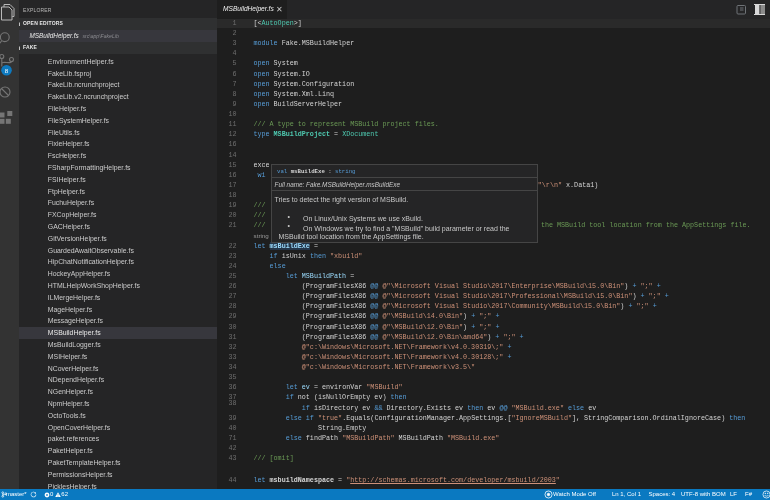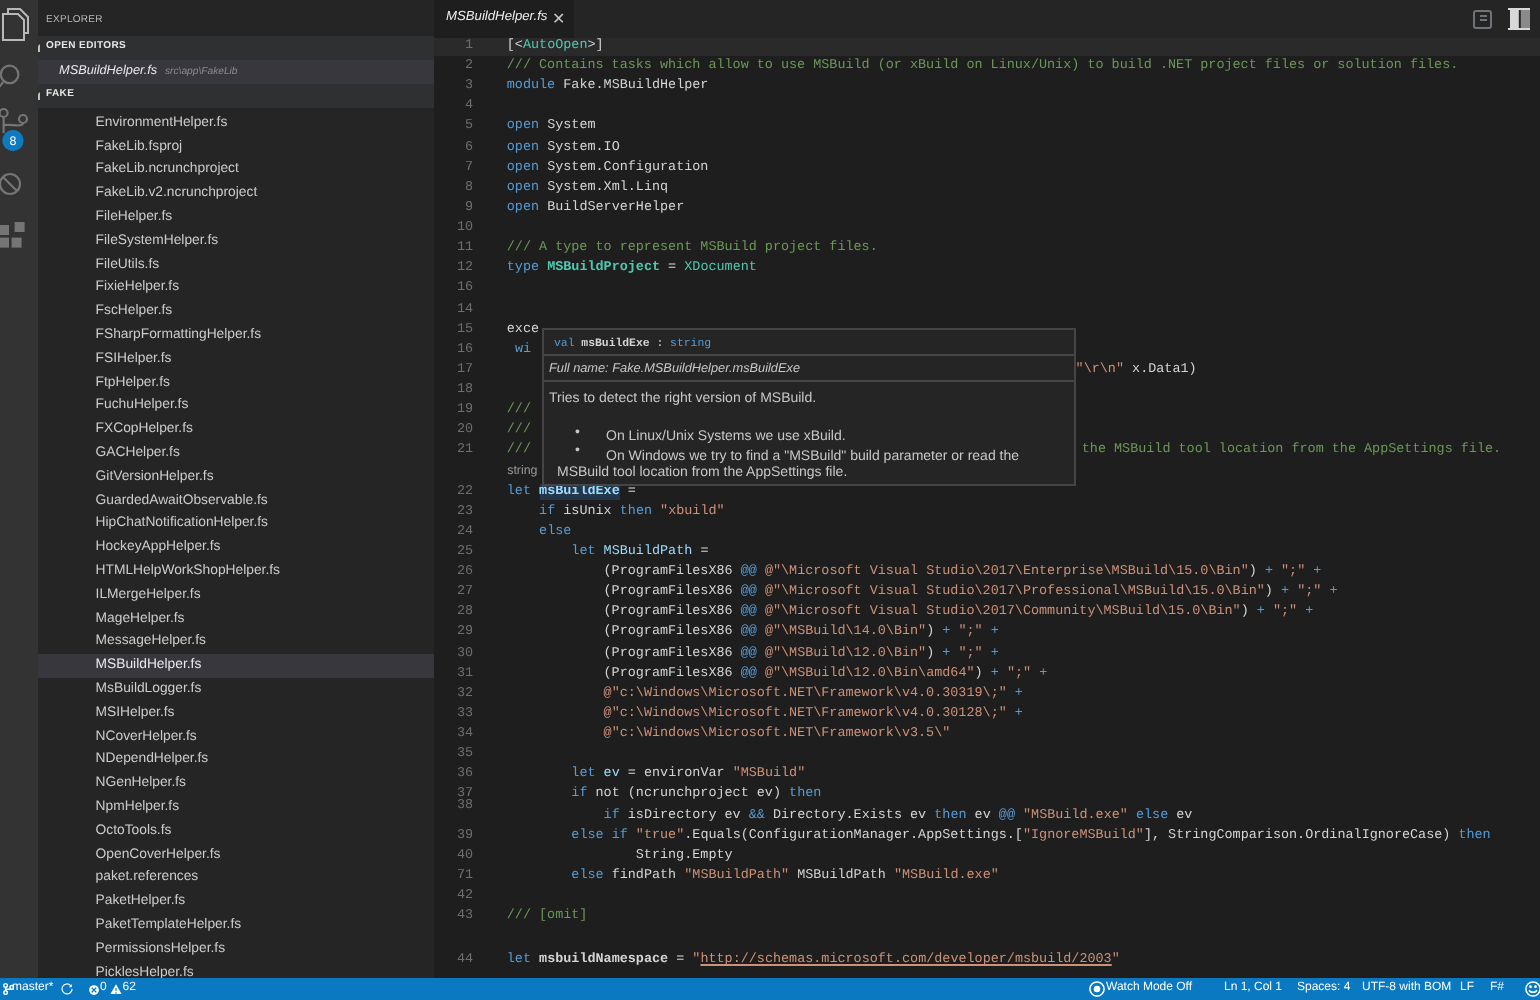--- a/index.html
+++ b/index.html
@@ -191,21 +191,20 @@
 <div class="ln" style="top:382.32px">36</div>
 <div class="ln" style="top:392.44px">37</div>
 <div class="ln" style="top:398px">38</div>
 <div class="ln" style="top:412.68px">39</div>
 <div class="ln" style="top:422.8px">40</div>
 <div class="ln" style="top:432.92px">71</div>
 <div class="ln" style="top:443.04px">42</div>
 <div class="ln" style="top:453.16px">43</div>
 <div class="ln" style="top:475.4px">44</div>
 <div class="cl" style="top:18.0px"><span class="d">[&lt;</span><span class="t">AutoOpen</span><span class="d">&gt;]</span></div>
-<div class="cl" style="top:28.12px"><span class="c">/// Contains tasks which allow to use MSBuild (or xBuild on Linux/Unix) to build .NET project files or solution files.</span></div>
 <div class="cl" style="top:38.24px"><span class="k">module</span><span class="d"> Fake.MSBuildHelper</span></div>
 <div class="cl" style="top:58.48px"><span class="k">open</span><span class="d"> System</span></div>
 <div class="cl" style="top:68.6px"><span class="k">open</span><span class="d"> System.IO</span></div>
 <div class="cl" style="top:78.72px"><span class="k">open</span><span class="d"> System.Configuration</span></div>
 <div class="cl" style="top:88.84px"><span class="k">open</span><span class="d"> System.Xml.Linq</span></div>
 <div class="cl" style="top:98.96px"><span class="k">open</span><span class="d"> BuildServerHelper</span></div>
 <div class="cl" style="top:119.2px"><span class="c">/// A type to represent MSBuild project files.</span></div>
 <div class="cl" style="top:129.32px"><span class="k">type</span><span class="t b"> MSBuildProject</span><span class="d"> = </span><span class="t">XDocument</span></div>
 <div class="cl" style="top:159.68px"><span class="d">exce</span></div>
 <div class="cl" style="top:169.8px"><span class="d"> </span><span class="k">wi</span></div>
@@ -219,21 +218,21 @@
 <div class="cl" style="top:281.12px"><span class="d">            (ProgramFilesX86 </span><span class="g">@@</span><span class="s"> @"\Microsoft Visual Studio\2017\Enterprise\MSBuild\15.0\Bin"</span><span class="d">) </span><span class="g">+</span><span class="s"> ";"</span><span class="g"> +</span></div>
 <div class="cl" style="top:291.24px"><span class="d">            (ProgramFilesX86 </span><span class="g">@@</span><span class="s"> @"\Microsoft Visual Studio\2017\Professional\MSBuild\15.0\Bin"</span><span class="d">) </span><span class="g">+</span><span class="s"> ";"</span><span class="g"> +</span></div>
 <div class="cl" style="top:301.36px"><span class="d">            (ProgramFilesX86 </span><span class="g">@@</span><span class="s"> @"\Microsoft Visual Studio\2017\Community\MSBuild\15.0\Bin"</span><span class="d">) </span><span class="g">+</span><span class="s"> ";"</span><span class="g"> +</span></div>
 <div class="cl" style="top:311.48px"><span class="d">            (ProgramFilesX86 </span><span class="g">@@</span><span class="s"> @"\MSBuild\14.0\Bin"</span><span class="d">) </span><span class="g">+</span><span class="s"> ";"</span><span class="g"> +</span></div>
 <div class="cl" style="top:321.6px"><span class="d">            (ProgramFilesX86 </span><span class="g">@@</span><span class="s"> @"\MSBuild\12.0\Bin"</span><span class="d">) </span><span class="g">+</span><span class="s"> ";"</span><span class="g"> +</span></div>
 <div class="cl" style="top:331.72px"><span class="d">            (ProgramFilesX86 </span><span class="g">@@</span><span class="s"> @"\MSBuild\12.0\Bin\amd64"</span><span class="d">) </span><span class="g">+</span><span class="s"> ";"</span><span class="g"> +</span></div>
 <div class="cl" style="top:341.84px"><span class="d">            </span><span class="s">@"c:\Windows\Microsoft.NET\Framework\v4.0.30319\;"</span><span class="g"> +</span></div>
 <div class="cl" style="top:351.96px"><span class="d">            </span><span class="s">@"c:\Windows\Microsoft.NET\Framework\v4.0.30128\;"</span><span class="g"> +</span></div>
 <div class="cl" style="top:362.08px"><span class="d">            </span><span class="s">@"c:\Windows\Microsoft.NET\Framework\v3.5\"</span></div>
 <div class="cl" style="top:382.32px"><span class="d">        </span><span class="k">let</span><span class="v"> ev</span><span class="d"> = environVar </span><span class="s">"MSBuild"</span></div>
-<div class="cl" style="top:392.44px"><span class="d">        </span><span class="k">if</span><span class="d"> not (ncrunchproject ev) </span><span class="k">then</span></div>
+<div class="cl" style="top:392.44px"><span class="d">        </span><span class="k">if</span><span class="d"> not (isNullOrEmpty ev) </span><span class="k">then</span></div>
 <div class="cl" style="top:412.68px"><span class="d">        </span><span class="k">else if</span><span class="s"> "true"</span><span class="d">.Equals(ConfigurationManager.AppSettings.[</span><span class="s">"IgnoreMSBuild"</span><span class="d">], StringComparison.OrdinalIgnoreCase) </span><span class="k">then</span></div>
 <div class="cl" style="top:402.56px"><span class="d">            </span><span class="k">if</span><span class="d"> isDirectory ev </span><span class="k">&amp;&amp;</span><span class="d"> Directory.Exists ev </span><span class="k">then</span><span class="d"> ev </span><span class="g">@@</span><span class="s"> "MSBuild.exe"</span><span class="k"> else</span><span class="d"> ev</span></div>
 <div class="cl" style="top:422.8px"><span class="d">                String.Empty</span></div>
 <div class="cl" style="top:432.92px"><span class="d">        </span><span class="k">else</span><span class="d"> findPath </span><span class="s">"MSBuildPath"</span><span class="d"> MSBuildPath </span><span class="s">"MSBuild.exe"</span></div>
 <div class="cl" style="top:453.16px"><span class="c">/// [omit]</span></div>
 <div class="cl" style="top:475.4px"><span class="k">let</span><span class="d b"> msbuildNamespace</span><span class="d"> = </span><span class="s">"</span><span class="s u">http://schemas.microsoft.com/developer/msbuild/2003</span><span class="s">"</span></div>
 <div class="cl" style="top:179.92px;left:320.8px"><span class="s">"\r\n"</span><span class="d"> x.Data1)</span></div>
 <div class="cl" style="top:220.4px;left:323.9px"><span class="c">the MSBuild tool location from the AppSettings file.</span></div>
 <div class="lens" style="top:232.32px">string</div>
   <div id="tip">

